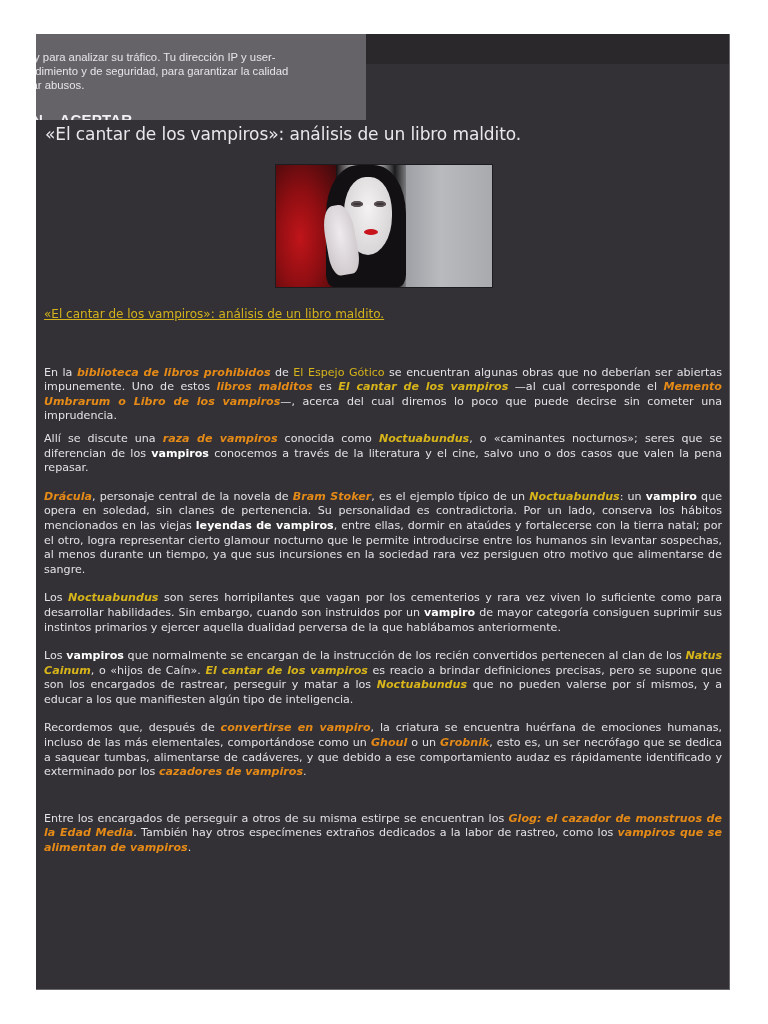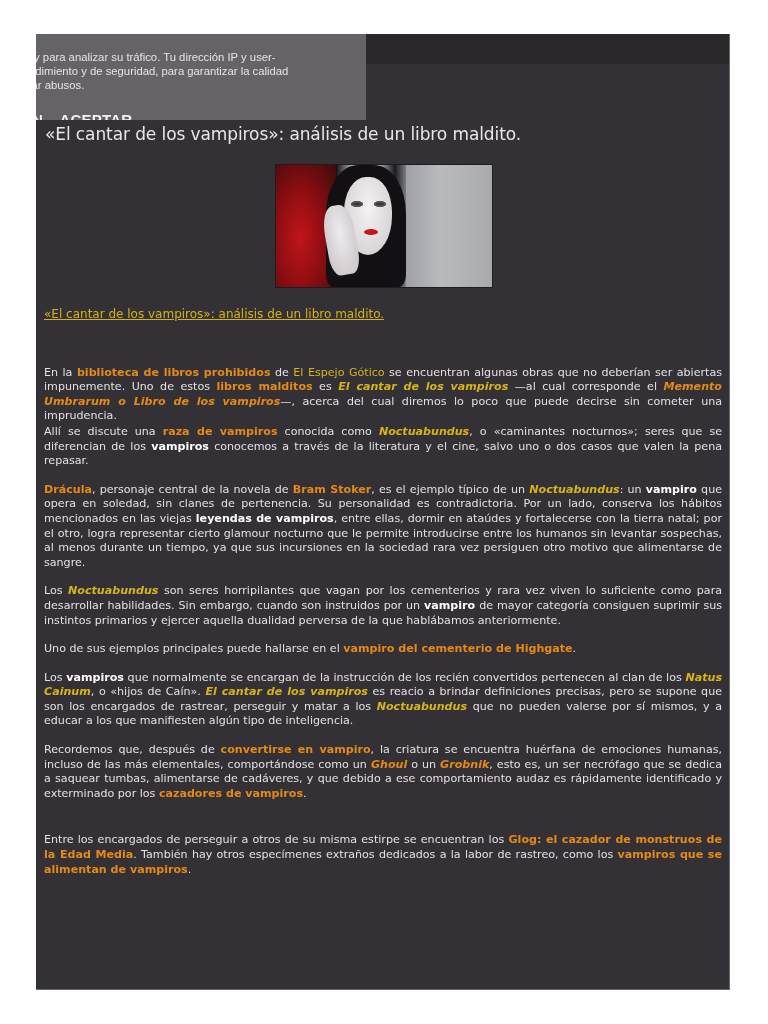--- a/index.html
+++ b/index.html
@@ -73,21 +73,21 @@
   .content {
     position: absolute; left: 8px; top: 270px; width: 678px;
     color: #e3e1e4;
     font-family: "DejaVu Sans", sans-serif;
     font-size: 11.1px; line-height: 14.6px;
   }
   .content p { margin: 0; text-align: justify; }
   a.sub, .sub {
     color: #d4b21c; text-decoration: underline; font-size: 12px;
   }
-  .o { color: #e58a17; font-weight: bold; }
+  .o { color: #e58a17; font-weight: bold; font-style: italic; }
   .y { color: #d7b41a; font-weight: normal; }
   .oi { color: #e58a17; font-weight: bold; font-style: italic; }
   .yi { color: #d7b41a; font-weight: bold; font-style: italic; }
   .w { color: #ffffff; font-weight: bold; }
   .ital { font-style: italic; }
   a { cursor: pointer; }
 </style>
 </head>
 <body>
 
@@ -121,27 +121,26 @@
 
   <div class="content">
     <p style="margin-top:3px">
       <a class="sub">«El cantar de los vampiros»: análisis de un libro maldito.</a>
     </p>
 
     <p style="margin-top:43px"><span>En la </span><a class="o">biblioteca de libros prohibidos</a><span> de </span><a class="y">El Espejo Gótico</a><span> se encuentran algunas obras que no deberían ser abiertas impunemente. Uno de estos </span><a class="o">libros malditos</a><span> es </span><a class="yi">El cantar de los vampiros</a><span> —al cual corresponde el </span><a class="oi">Memento Umbrarum o Libro de los vampiros</a><span>—, acerca del cual diremos lo poco que puede decirse sin cometer una imprudencia.</span></p>
 
 
 
-    <p style="margin-top:1px"><span>Allí se discute una </span><a class="o">raza de vampiros</a><span>  conocida como </span><a class="yi">Noctuabundus</a><span>, o «caminantes nocturnos»; seres que se diferencian de los </span><b class="w">vampiros</b><span> conocemos a través de la literatura y el cine, salvo uno o dos casos que valen la pena repasar.</span></p>
+    <p style="margin-top:8px"><span>Allí se discute una </span><a class="o">raza de vampiros</a><span>  conocida como </span><a class="yi">Noctuabundus</a><span>, o «caminantes nocturnos»; seres que se diferencian de los </span><b class="w">vampiros</b><span> conocemos a través de la literatura y el cine, salvo uno o dos casos que valen la pena repasar.</span></p>
 
     <p style="margin-top:14px"><a class="o">Drácula</a><span>, personaje central de la novela de </span><a class="o">Bram Stoker</a><span>, es el ejemplo típico de un </span><a class="yi">Noctuabundus</a><span>: un </span><b class="w">vampiro</b><span> que opera en soledad, sin clanes de pertenencia. Su personalidad es contradictoria. Por un lado, conserva los hábitos mencionados en las viejas </span><b class="w">leyendas de vampiros</b><span>, entre ellas, dormir en ataúdes y fortalecerse con la tierra natal; por el otro, logra representar cierto glamour nocturno que le permite introducirse entre los humanos sin levantar sospechas, al menos durante un tiempo, ya que sus incursiones en la sociedad rara vez persiguen otro motivo que alimentarse de sangre.</span></p>
 
     <p style="margin-top:14px"><span>Los </span><a class="yi">Noctuabundus</a><span> son seres horripilantes que vagan por los cementerios y rara vez viven lo suficiente como para desarrollar habilidades. Sin embargo, cuando son instruidos por un </span><b class="w">vampiro</b><span> de mayor categoría consiguen suprimir sus instintos primarios y ejercer aquella dualidad perversa de la que hablábamos anteriormente.</span></p>
 
-    <p style="margin-top:14px"><span>Uno de sus ejemplos principales puede hallarse en el </span><a class="o">vampiro del cementerio de Highgate</a><span>.</span></p>
 
     <p style="margin-top:14px"><span>Los </span><b class="w">vampiros</b><span> que normalmente se encargan de la instrucción de los recién convertidos pertenecen al clan de los </span><a class="yi">Natus Cainum</a><span>, o «hijos de Caín». </span><a class="yi">El cantar de los vampiros</a><span> es reacio a brindar definiciones precisas, pero se supone que son los encargados de rastrear, perseguir y matar a los </span><a class="yi">Noctuabundus</a><span> que no pueden valerse por sí mismos, y a educar a los que manifiesten algún tipo de inteligencia.</span></p>
 
     <p style="margin-top:14px"><span>Recordemos que, después de </span><a class="o">convertirse en vampiro</a><span>, la criatura se encuentra huérfana de emociones humanas, incluso de las más elementales, comportándose como un </span><a class="oi">Ghoul</a><span> o un </span><a class="oi">Grobnik</a><span>, esto es, un ser necrófago que se dedica a saquear tumbas, alimentarse de cadáveres, y que debido a ese comportamiento audaz es rápidamente identificado y exterminado por los </span><a class="o">cazadores de vampiros</a><span>.</span></p>
 
     <p style="margin-top:32px"><span>Entre los encargados de perseguir a otros de su misma estirpe se encuentran los </span><a class="o">Glog: el cazador de monstruos de la Edad Media</a><span>. También hay otros especímenes extraños dedicados a la labor de rastreo, como los </span><a class="o">vampiros que se alimentan de vampiros</a><span>.</span></p>
   </div>
 </div>
 
 </body></html>

